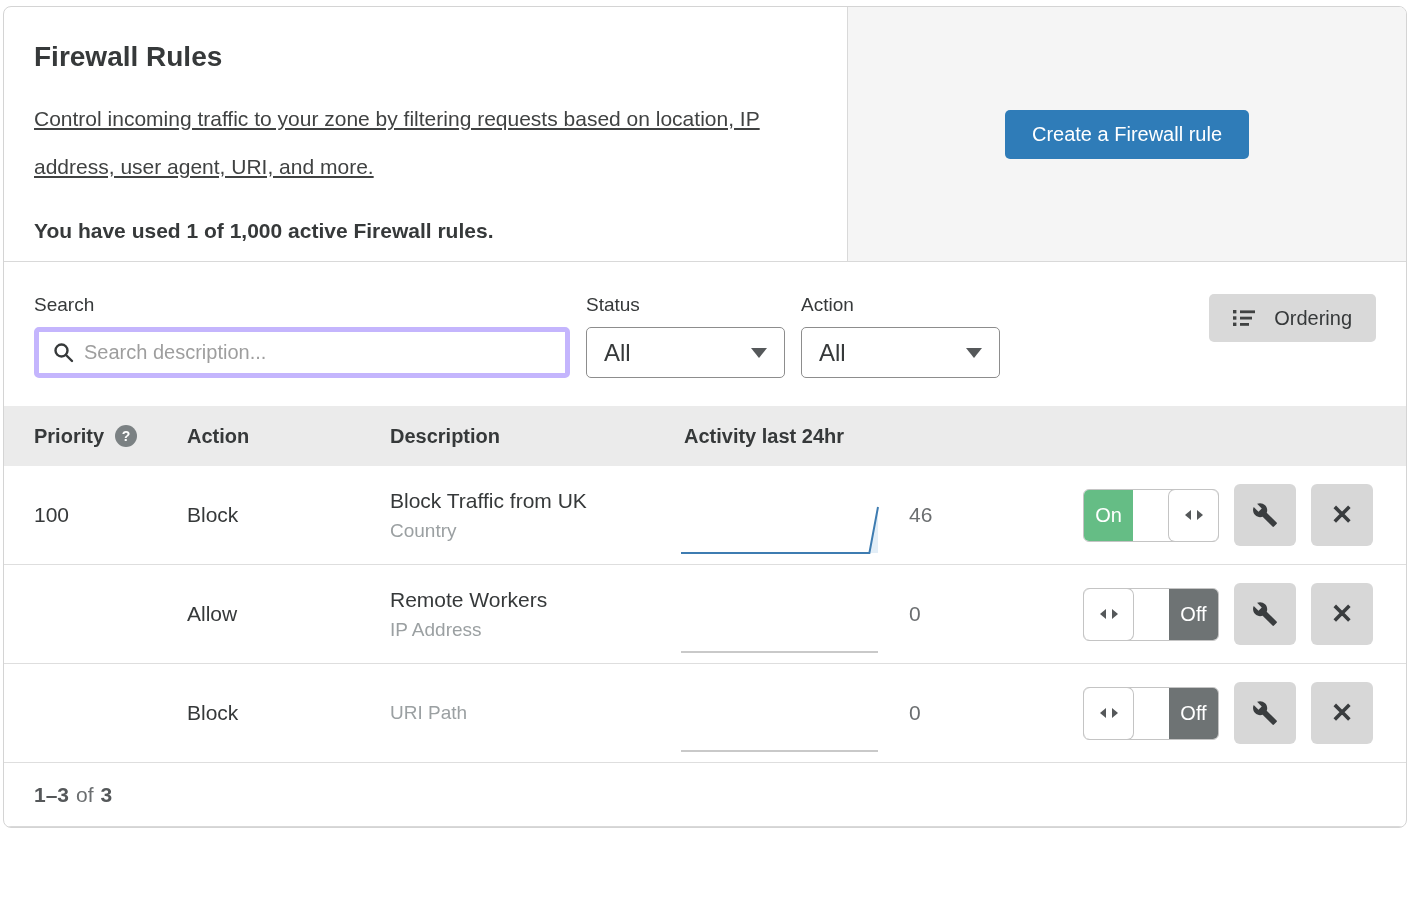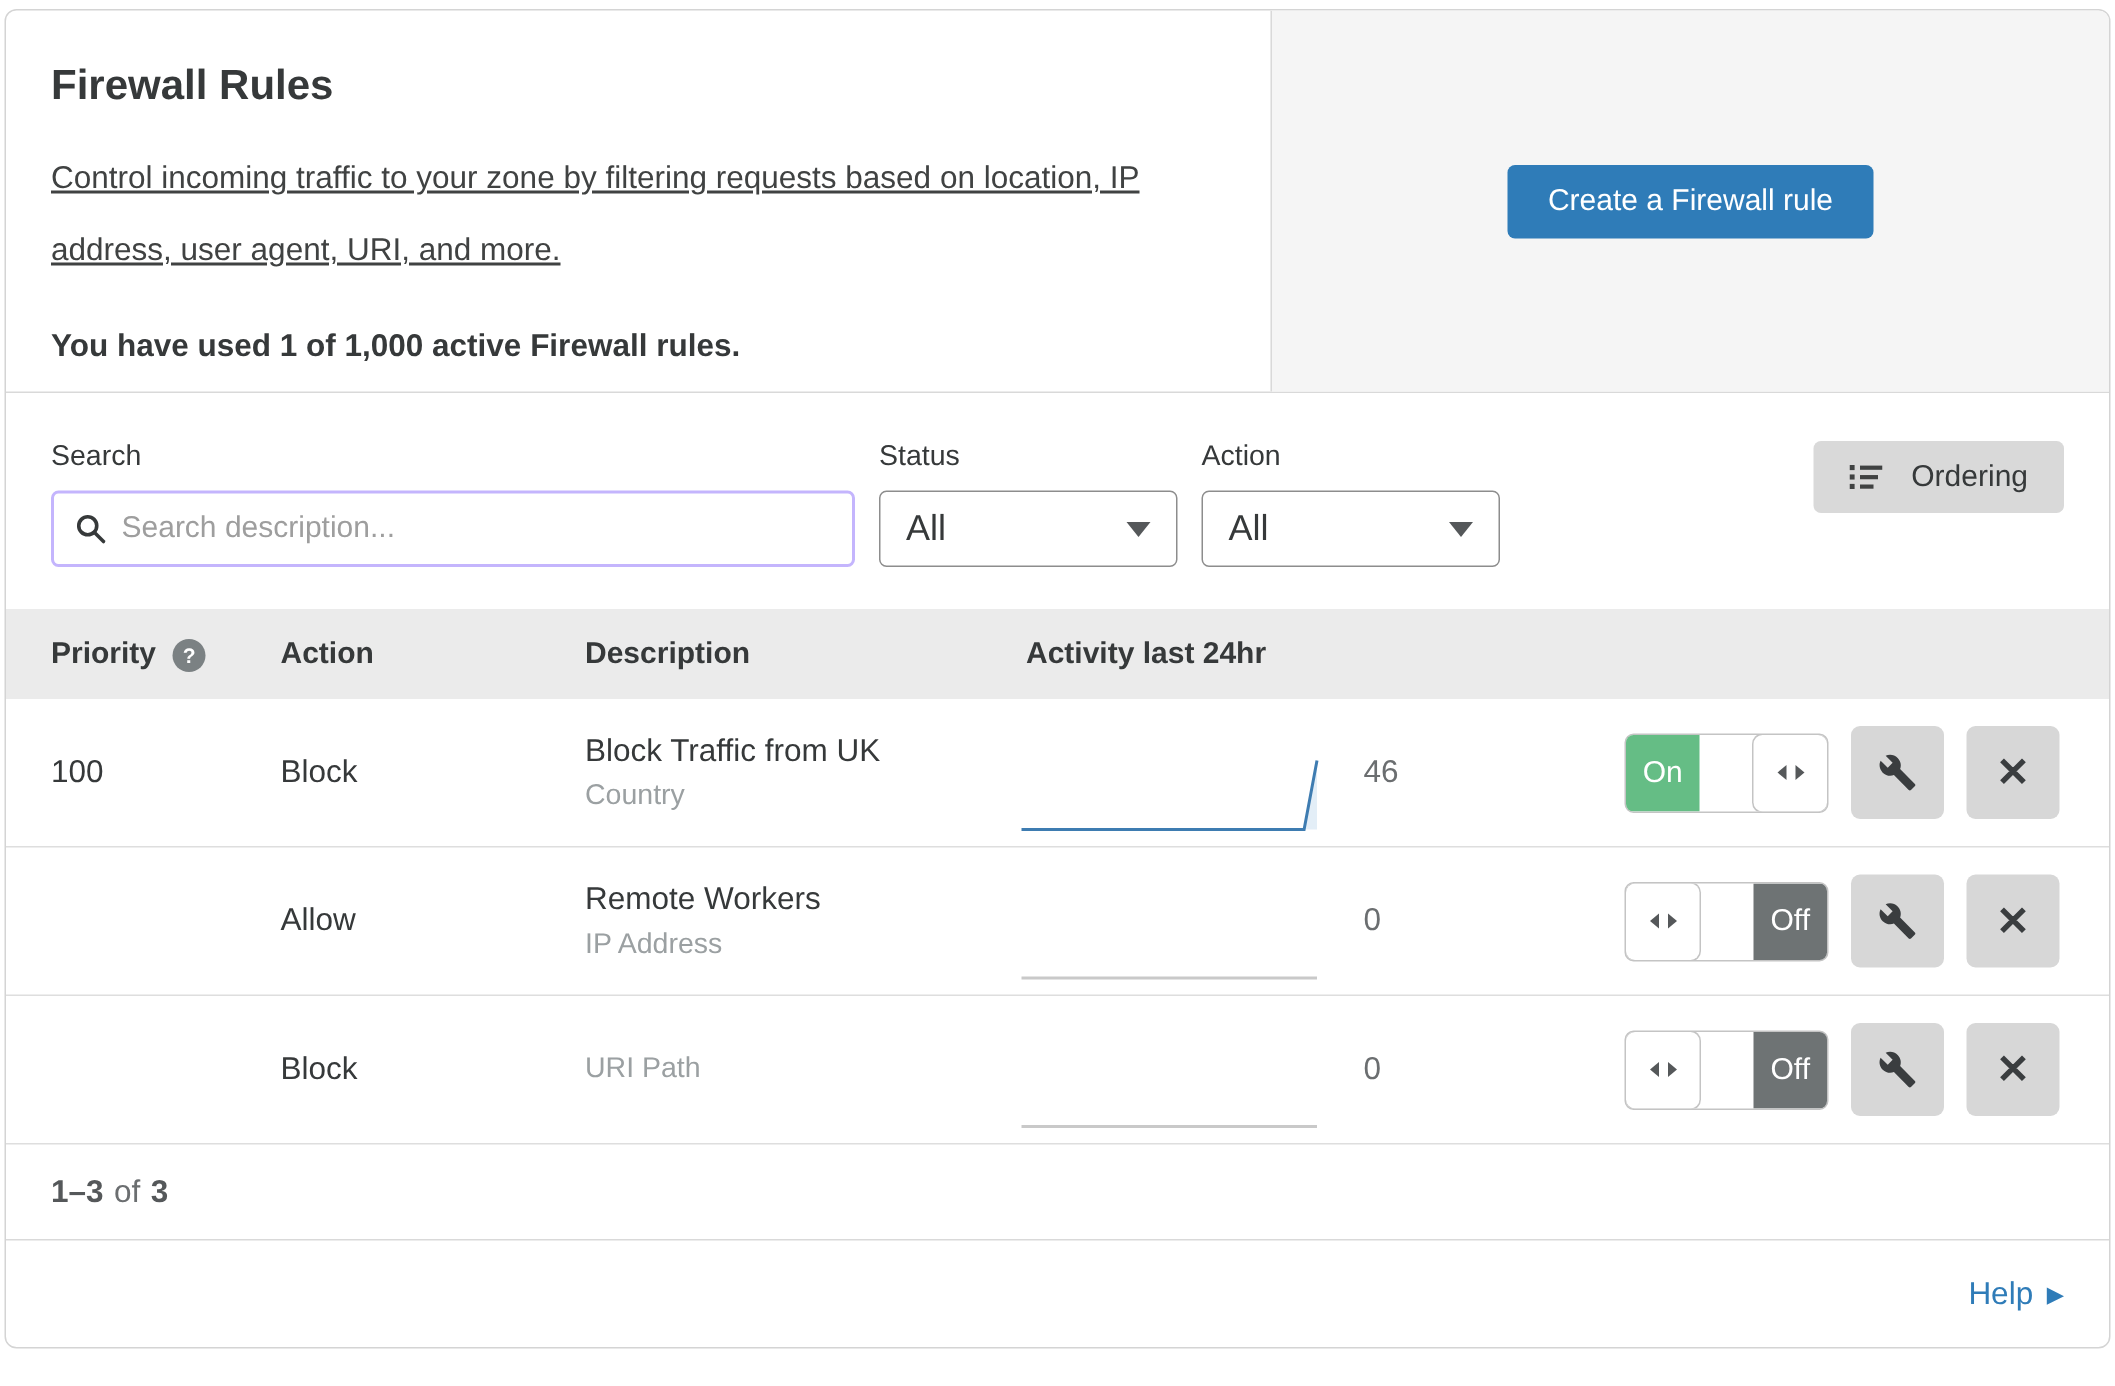--- a/index.html
+++ b/index.html
@@ -12,30 +12,30 @@
   .intro { width:843px; padding:34px 30px 0 30px; }
   .intro h1 { font-size:28px; color:#36393a; font-weight:bold; margin-bottom:22px; }
   .desc { font-size:21px; line-height:48px; color:#404242; max-width:775px; margin-bottom:28px;text-decoration:underline; }
   .usage { font-size:21px; font-weight:bold; color:#36393a; }
   .cta-panel { flex:1; background:#f5f5f5; border-left:1px solid #d9d9d9; display:flex; align-items:center; justify-content:center; }
   .btn-primary { background:#2f7cb8; color:#fff; font-size:20px; padding:13px 27px; border:none; border-radius:5px; cursor:pointer; font-family:inherit; }
   
   .filters { padding:32px 30px 28px 30px; display:flex; align-items:flex-start; }
   .f-group { display:flex; flex-direction:column; margin-right:16px; }
   .f-label { font-size:19px; color:#36393a; margin-bottom:11px; }
-  .search-box { width:536px; height:51px; border:2px solid #c4b5fd; border-radius:5px; display:flex; align-items:center; padding:0 14px; gap:10px; background:#fff; }
+  .search-box { width:536px; height:51px; border:5px solid #c4b5fd; border-radius:5px; display:flex; align-items:center; padding:0 14px; gap:10px; background:#fff; }
   .search-box input { border:none; outline:none; flex:1; font-size:20px; color:#36393a; font-family:inherit; }
   .search-box input::placeholder { color:#9e9e9e; }
   .select { width:199px; height:51px; border:1px solid #8d8d8d; border-radius:5px; display:flex; align-items:center; justify-content:space-between; padding:0 17px; font-size:24px; color:#36393a; cursor:pointer; background:#fff; }
   .caret { width:0; height:0; border-left:8px solid transparent; border-right:8px solid transparent; border-top:10px solid #55585a; }
   .btn-ordering { margin-left:auto; height:48px; background:#d9d9d9; border:none; border-radius:5px; padding:0 24px; font-size:20px; color:#36393a; display:flex; align-items:center; gap:19px; cursor:pointer; font-family:inherit; }
   
   .grid { display:grid; grid-template-columns:153px 203px 287px 210px 117px 1fr; align-items:center; padding-left:30px; }
   .thead { background:#ebebeb; height:60px; font-size:20px; font-weight:bold; color:#36393a; }
-  .th-priority { display:flex; align-items:flex-end; gap:11px; }
+  .th-priority { display:flex; align-items:flex-start; gap:11px; }
   .qmark { width:22px; height:22px; border-radius:50%; background:#7b8183; color:#fff; font-size:14px; font-weight:bold; display:inline-flex; align-items:center; justify-content:center; }
   .th-activity { grid-column:4 / span 2; padding-left:7px; }
   .row { height:99px; border-bottom:1px solid #dedede; font-size:21px; color:#36393a; }
   .d-title { font-size:21px; color:#36393a; margin-bottom:7px; }
   .d-sub { font-size:19px; color:#9ba0a2; }
   .c-spark { align-self:end; padding-bottom:8px; }
   .spark { display:block; }
   .c-count { color:#6b6e70; padding-left:22px; }
   .c-controls { display:flex; justify-content:flex-end; align-items:center; gap:15px; padding-right:33px; }
   .toggle { width:136px; height:53px; border-radius:6px; display:flex; border:1px solid #c4c4c4; background:#fff; cursor:pointer; overflow:hidden;gap:36px; }
@@ -217,20 +217,14 @@
       </button>
     </div>
   </div>
 
   <div class="pagination">
     <span class="pg-bold">1–3</span>
     <span>of</span>
     <span class="pg-bold">3</span>
   </div>
 
-  <div class="help-row">
-    <a class="help-link">
-      <span>Help</span>
-      <span class="help-arrow">▶</span>
-    </a>
-  </div>
 
 </div>
 
 </body></html>

